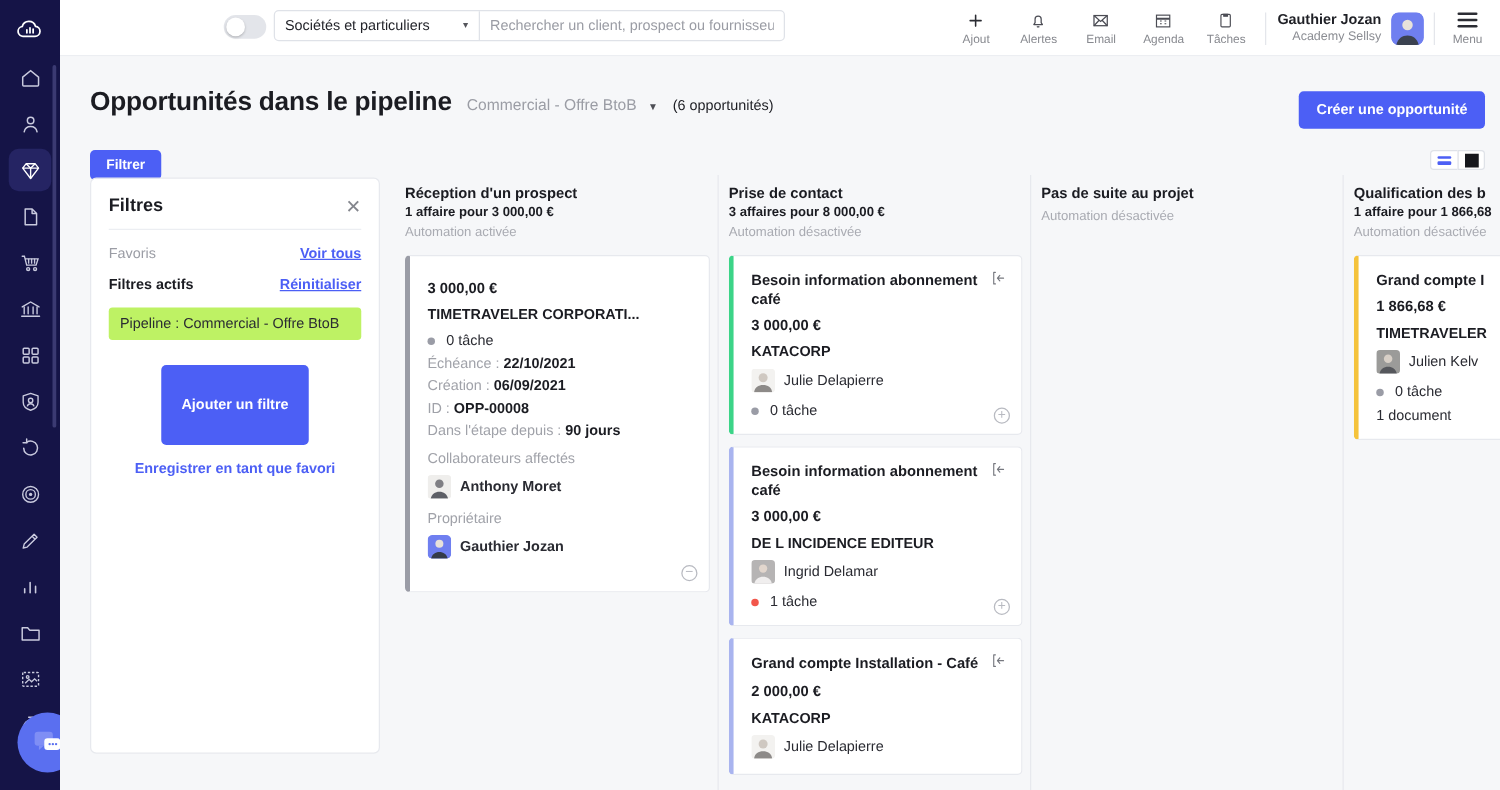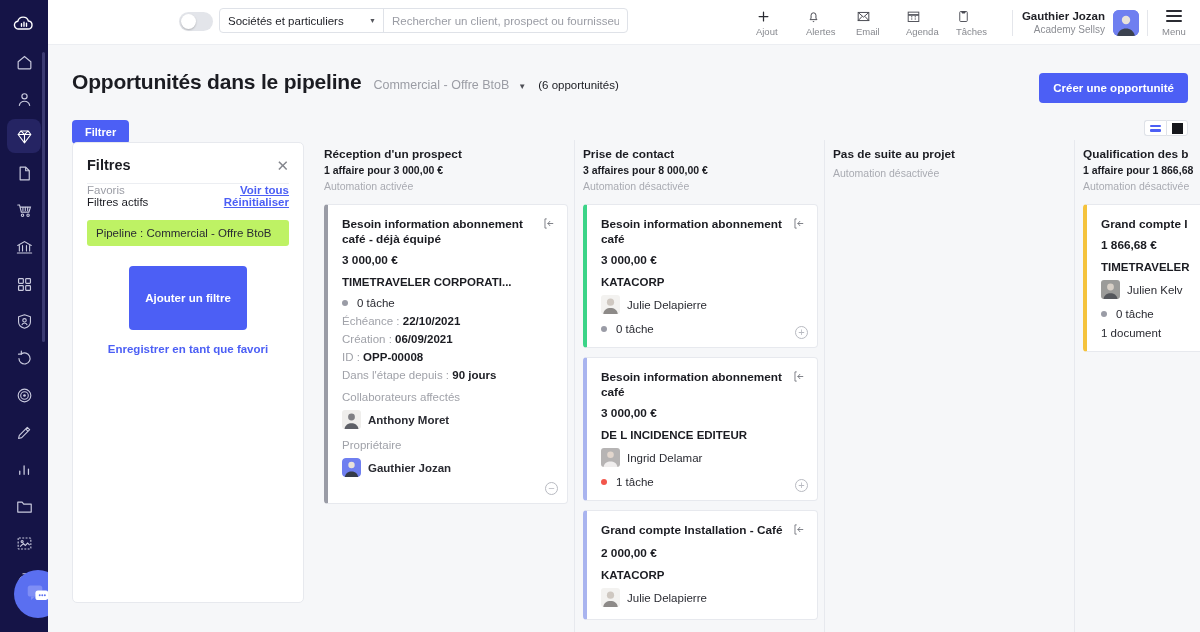--- a/index.html
+++ b/index.html
@@ -65,21 +65,21 @@
   #searchinput {
     width:243px; border:0; outline:0; font-size:11.5px;
     padding:0 8px; color:#23242a; background:transparent;
     font-family:"Liberation Sans", sans-serif;
   }
   #searchinput::placeholder { color:#9a9ca4; }
 
   #topnav { position:absolute; right:8px; top:0; height:45px; display:flex; align-items:center; }
   .navbtn {
     width:50px; height:45px;
-    display:flex; flex-direction:column; align-items:flex-start; justify-content:center;
+    display:flex; flex-direction:column; align-items:center; justify-content:center;
     gap:2px;
   }
   .navbtn .ic { height:16px; display:flex; align-items:center; justify-content:center; color:#4b4c54;}
   .navbtn .lb { font-size:9.5px; color:#87898f; }
   #topdiv1 { width:1px; height:26px; background:#e4e6eb; margin:0 9px 0 6px; }
   #userblock { display:flex; align-items:center; gap:8px; }
   #usertext { text-align:right; }
   #usertext .nm { font-size:11.5px; font-weight:bold; color:#1f2026; line-height:14px; }
   #usertext .sb { font-size:10px; color:#8b8d93; line-height:13px; }
   #avatar-hdr {
@@ -124,23 +124,23 @@
     font-family:"Liberation Sans", sans-serif; cursor:pointer;
   }
   #filter-panel {
     position:absolute; left:72px; top:142px; width:232px; height:461px;
     background:#fff; border:1px solid #e7e9ee; border-radius:5px;
   }
   #fp-head { display:flex; align-items:center; justify-content:space-between; padding:14px 14px 0 14px; }
   #fp-title { font-size:14.5px; font-weight:bold; color:#1b1c22;}
   #fp-close { font-size:15px; color:#84868d; line-height:1; cursor:pointer;}
   #fp-rule { margin:10px 14px 0 14px; height:1px; background:#eceef2;}
-  .fp-row { display:flex; align-items:center; justify-content:space-between; padding:0 14px; }
+  .fp-row { display:flex; align-items:center; justify-content:space-between; padding:0 14px; margin-top:13px;}
   .fp-lbl-muted { font-size:11.5px; color:#9b9da5; }
-  .fp-lbl { font-size:11.5px; font-weight:normal; color:#1b1c22;}
+  .fp-lbl { font-size:11.5px; font-weight:bold; color:#1b1c22;}
   .fp-link { font-size:11.5px; font-weight:bold; color:#4c5ff5; cursor:pointer;text-decoration:underline;}
   #fp-chip {
     margin:12px 14px 0 14px; background:#bef264; border-radius:3px;
     padding:7px 9px; font-size:11.5px; color:#2a2b32;
   }
   #fp-add {
     display:block; margin:20px auto 0 auto;
     background:#4c5ff5; color:#fff; border:0; border-radius:4px;
     font-size:11.5px; font-weight:bold; padding:26px 16px;
     font-family:"Liberation Sans", sans-serif; cursor:pointer;
@@ -452,29 +452,20 @@
 
 <div id="board">
 
   <div class="col">
     <div class="col-title">Réception d'un prospect</div>
     <div class="col-sum">1 affaire pour 3 000,00 €</div>
     <div class="col-auto">Automation activée</div>
     <div class="col-cards">
 
       <div class="card tall" style="border-left-color:#9a9ca6">
-        <div class="card-title-row">
-          <span class="card-title">Besoin information abonnement café - déjà équipé</span>
-          <span class="card-move">
-            <svg width="13" height="13" viewBox="0 0 24 24" fill="none" stroke="#76787f" stroke-width="1.7" stroke-linecap="round" stroke-linejoin="round">
-                <path d="M8 3.5H5.5v17H8"></path>
-                <path d="M20 12H11M14.5 8 11 12l3.5 4"></path>
-              </svg>
-          </span>
-        </div>
         <div class="card-amount">3 000,00 €</div>
         <div class="card-company">TIMETRAVELER CORPORATI...</div>
 
 
         <div class="task">
           <span class="dot" style="background:#9a9ca6"></span>
           <span class="task-lbl">0 tâche</span>
         </div>
 
         <div class="kv">

